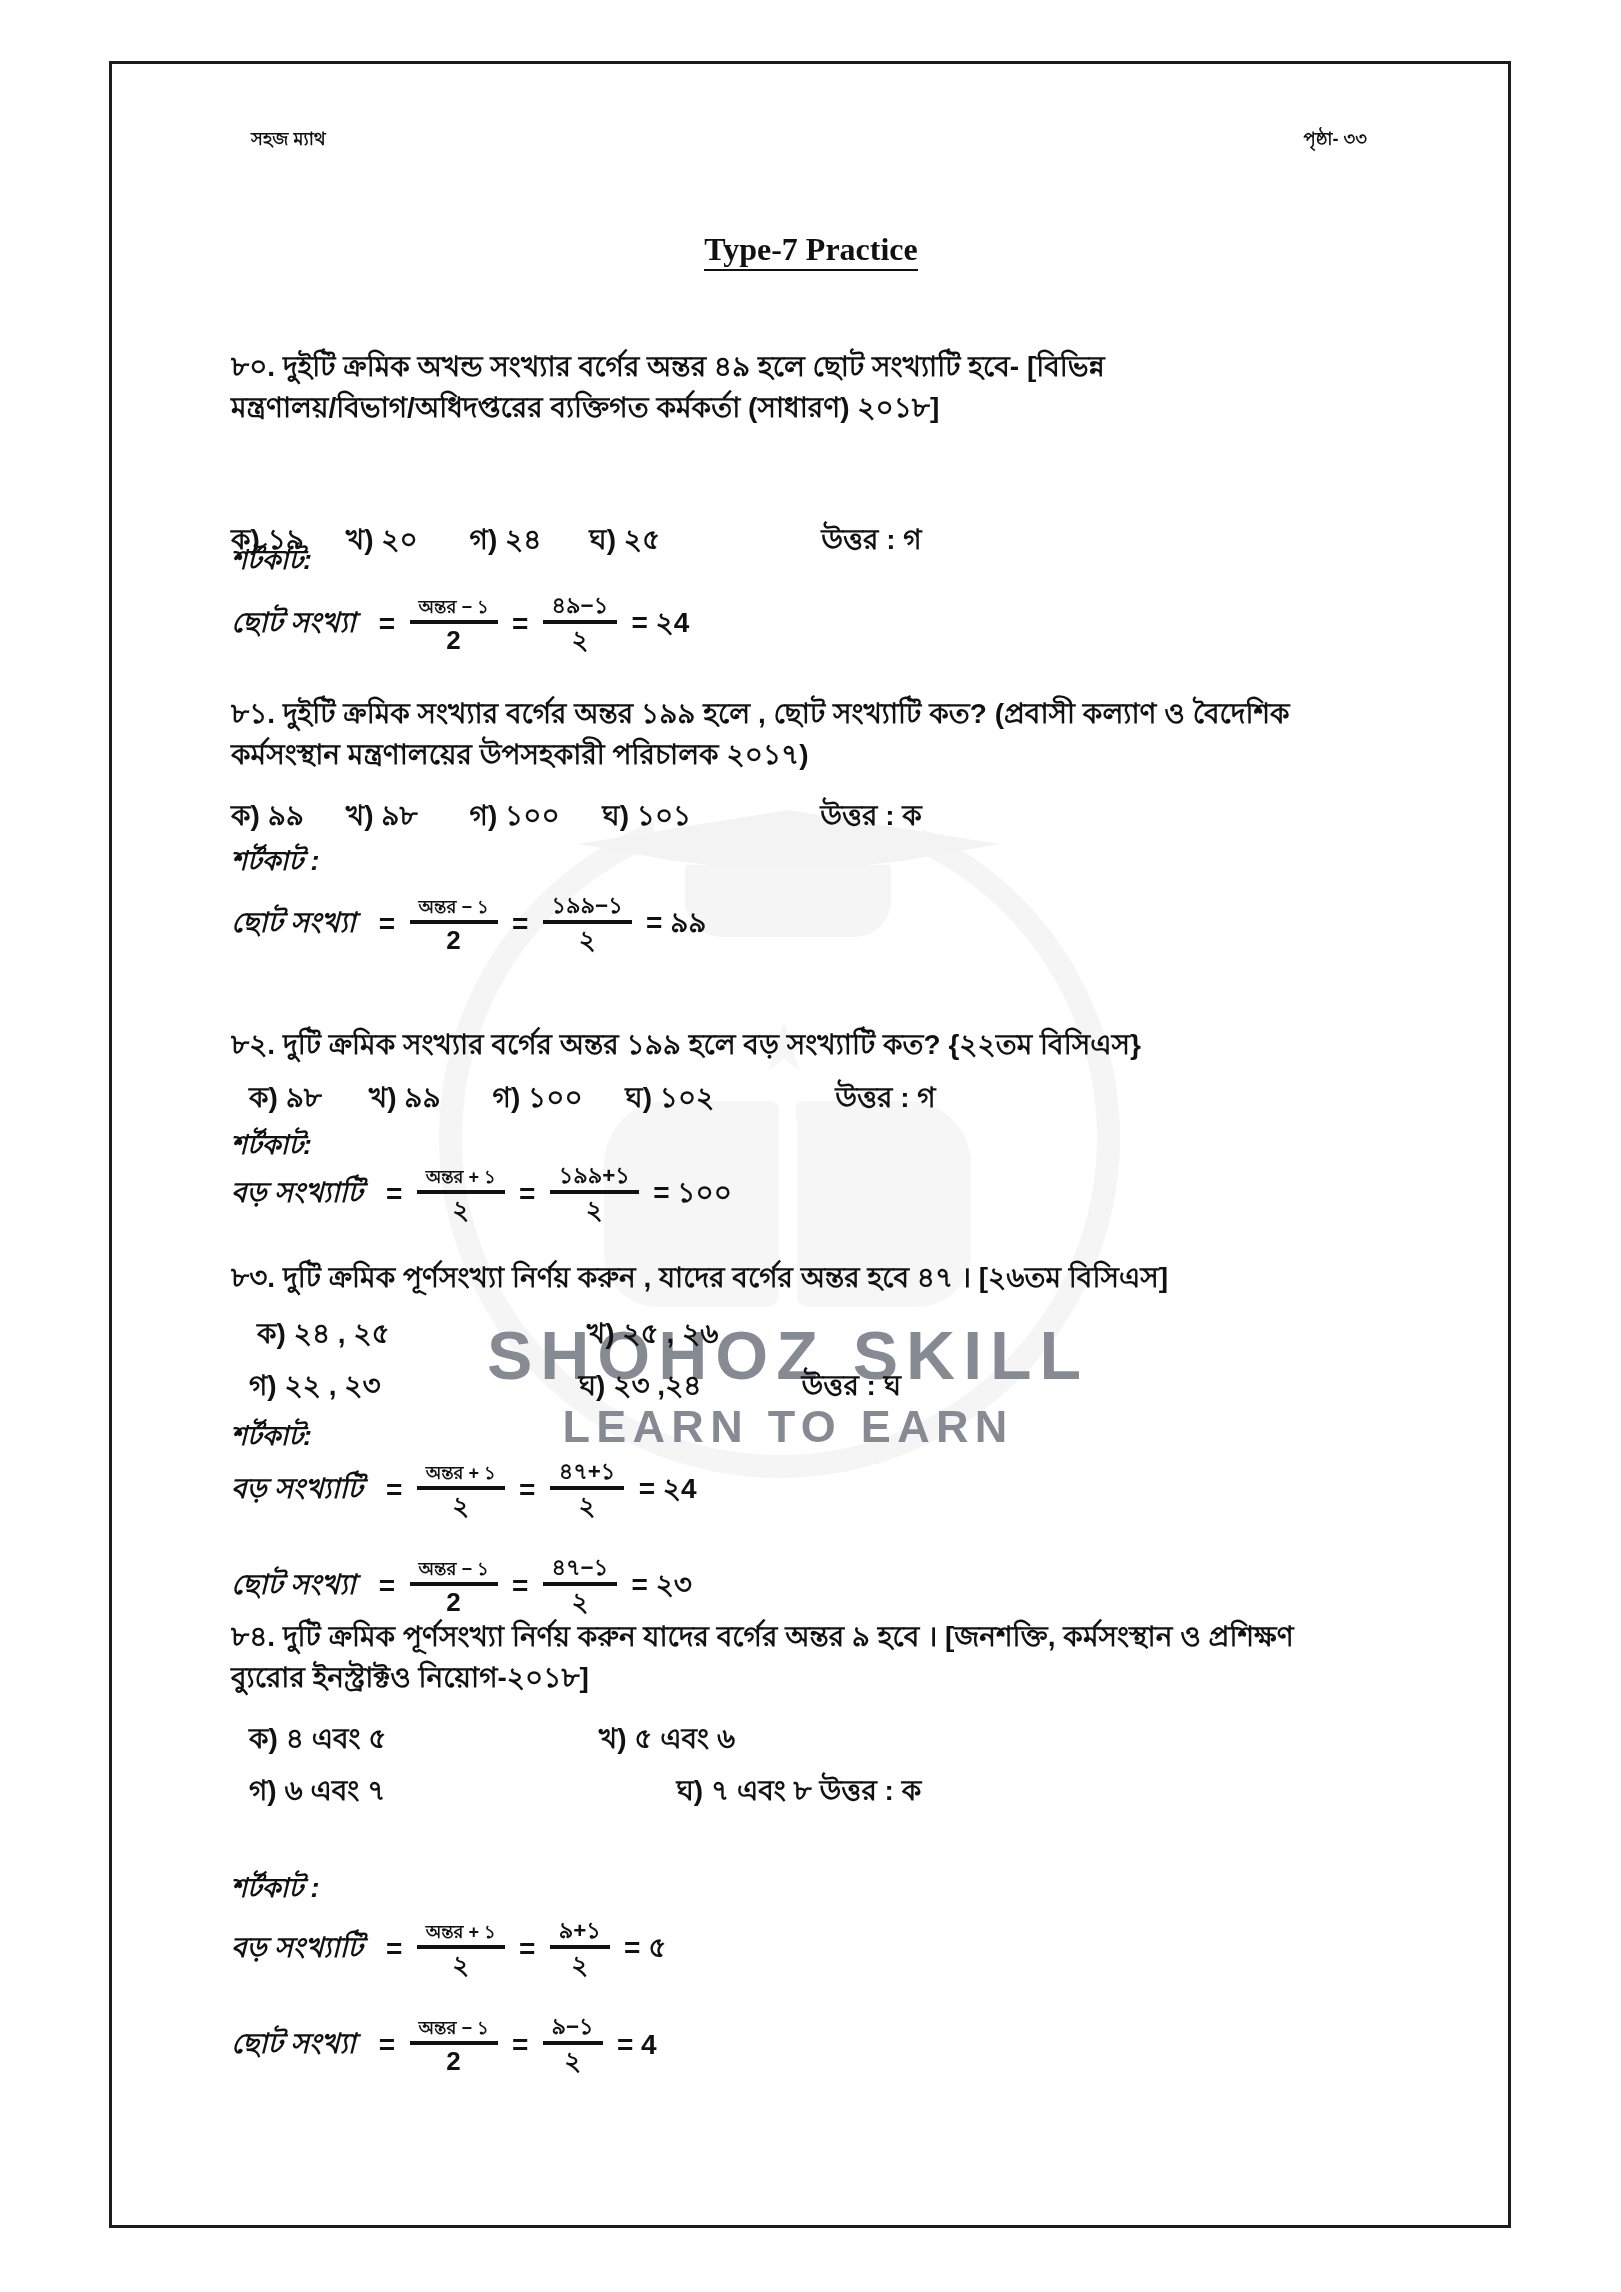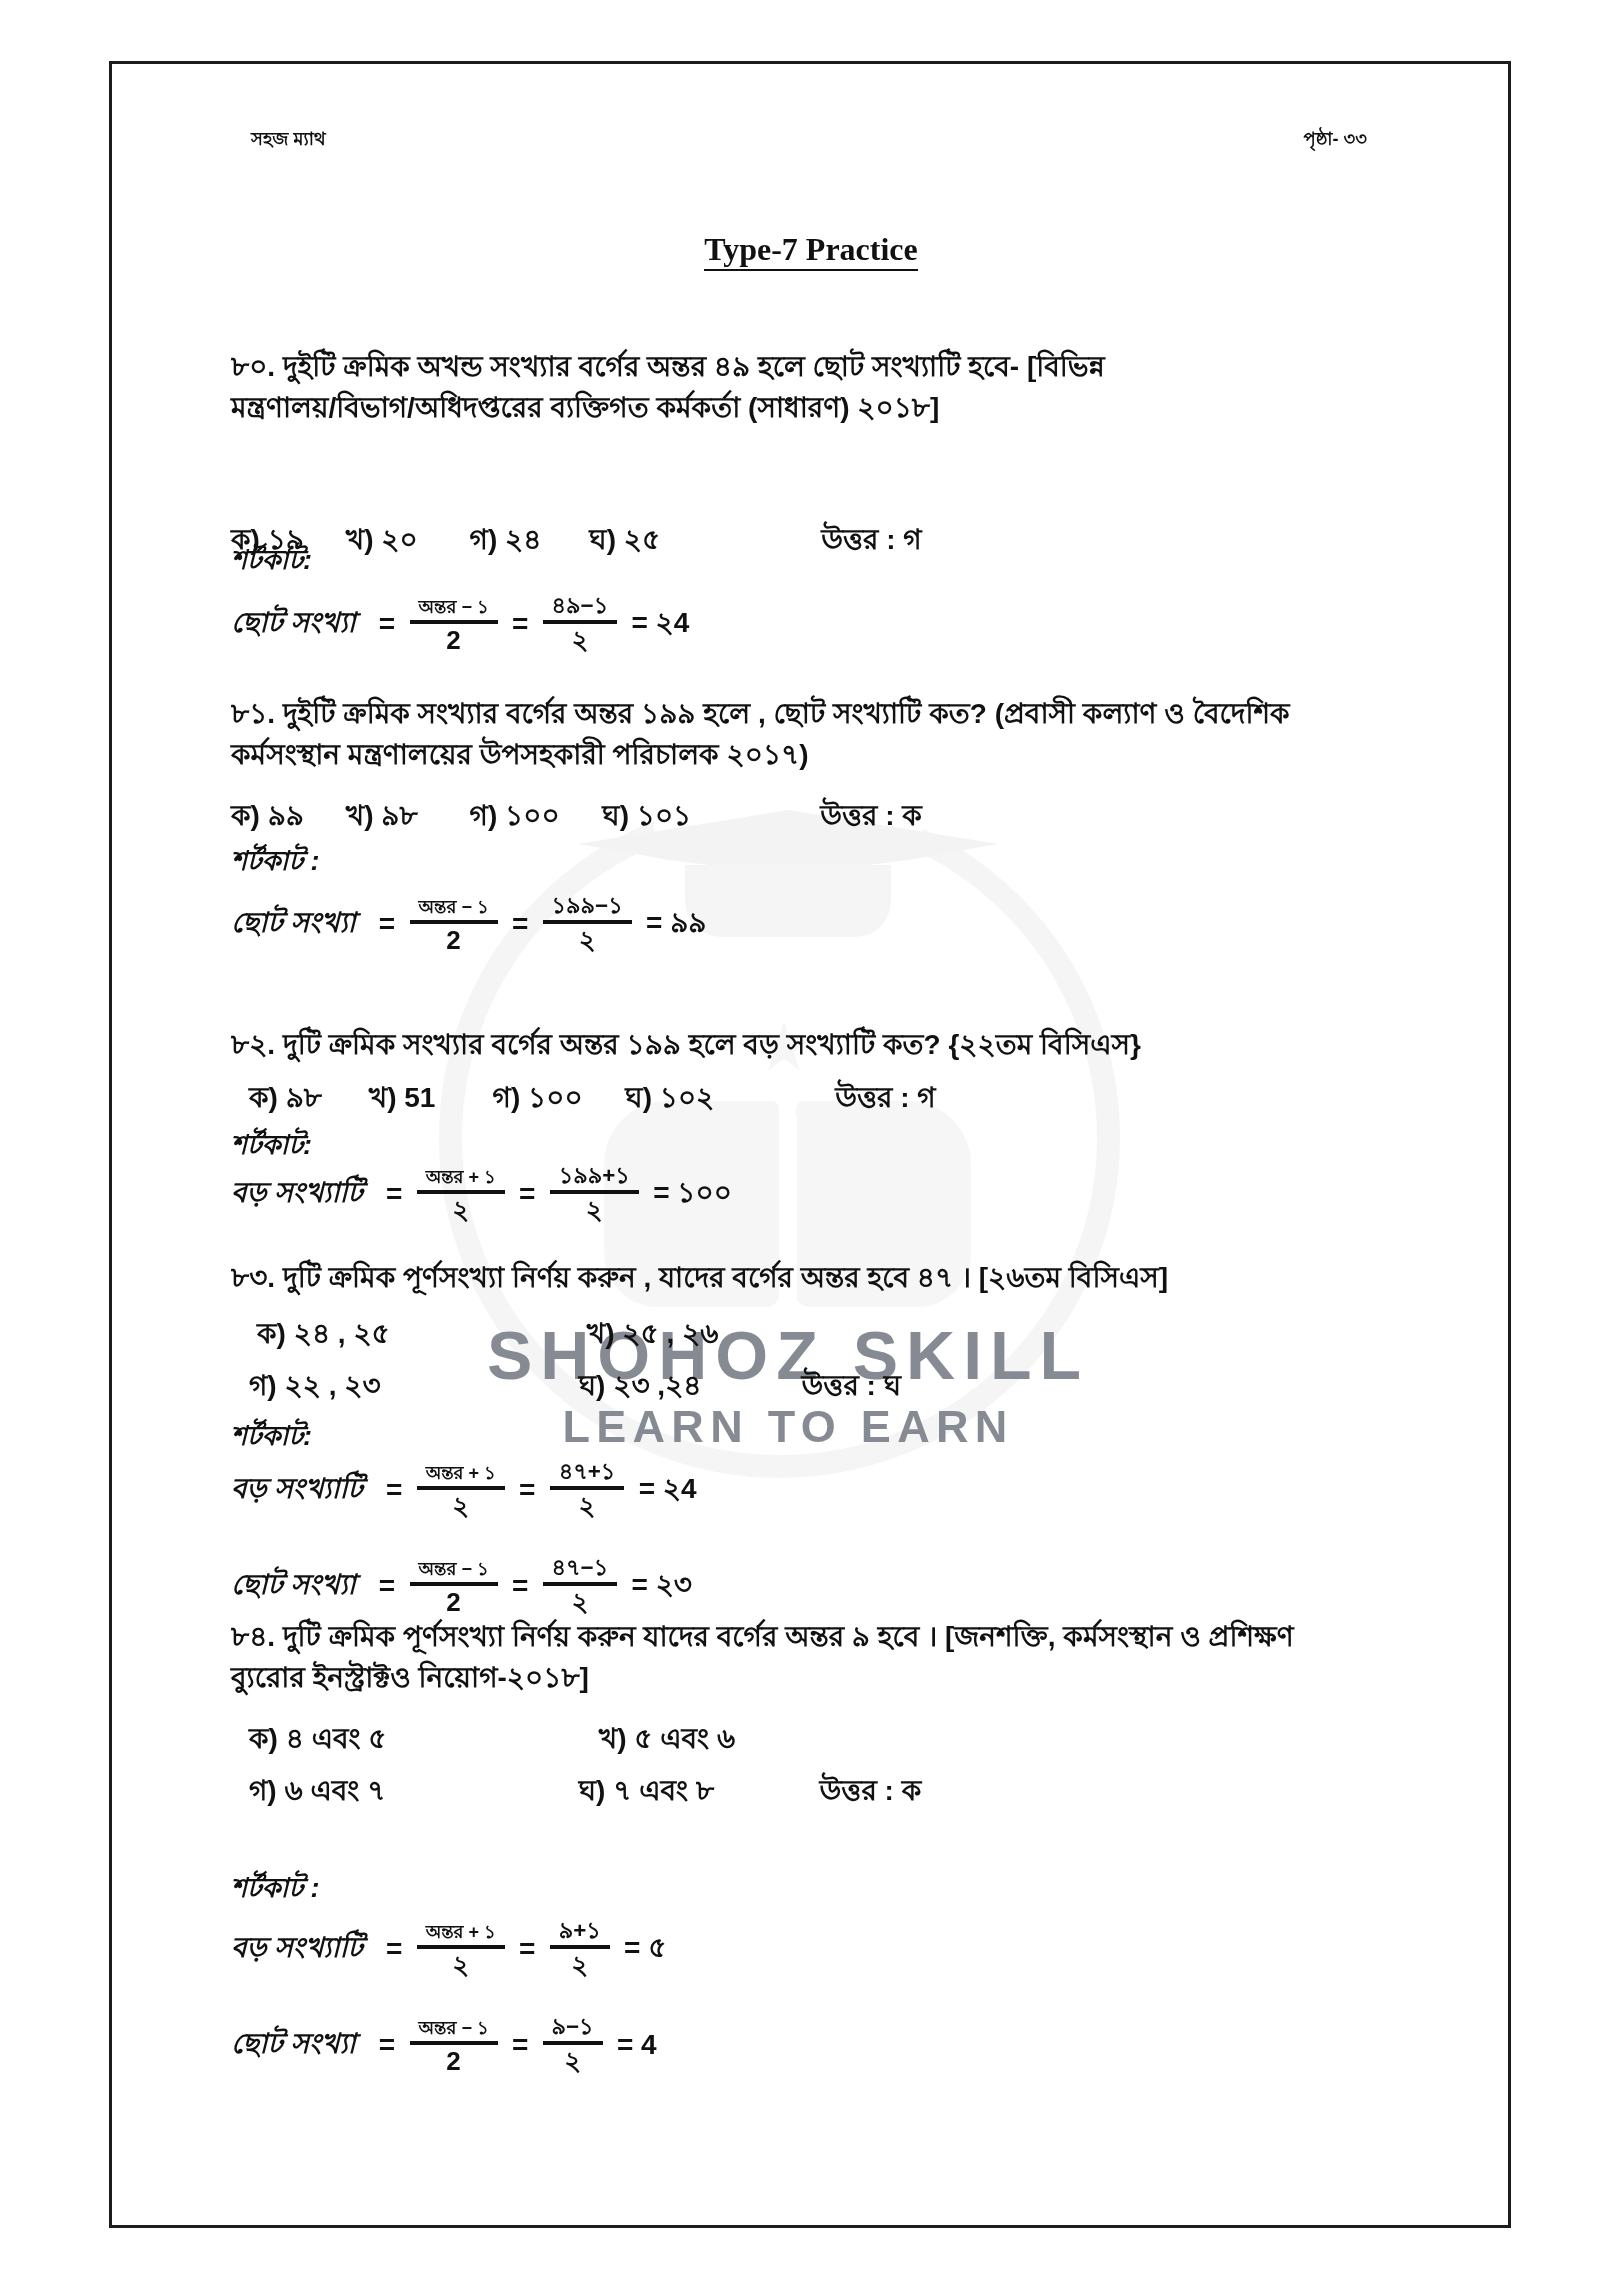--- a/index.html
+++ b/index.html
@@ -314,21 +314,21 @@
         <span class="fres">= ৯৯</span>
       </div>
     </div>
 
     <div class="blk" style="top:1025px;">
       <div class="qline">৮২. দুটি ক্রমিক সংখ্যার বর্গের অন্তর ১৯৯ হলে বড় সংখ্যাটি কত? {২২তম বিসিএস}</div>
     </div>
     <div class="blk" style="top:1076px; left:249px;">
       <div class="opts">
         <span class="o" style="width:112px;">ক) ৯৮</span>
-        <span class="o" style="width:116px;">খ) 51</span>
+        <span class="o" style="width:116px;">খ) ৯৯</span>
         <span class="o" style="width:125px;">গ) ১০০</span>
         <span class="o" style="width:202px;">ঘ) ১০২</span>
         <span class="o">উত্তর :  গ</span>
       </div>
     </div>
     <div class="blk shortcut" style="top:1124px;">শর্টকাট:</div>
     <div class="blk" style="top:1164px;">
       <div class="frow">
         <span class="flabel">বড়  সংখ্যাটি</span>
         <span class="feq">=</span>
@@ -407,21 +407,21 @@
     </div>
     <div class="blk" style="top:1717px; left:249px;">
       <div class="opts">
         <span class="o" style="width:322px;">ক) ৪ এবং ৫</span>
         <span class="o" style="width:287px;margin-left:20px;">খ) ৫ এবং ৬</span>
       </div>
     </div>
     <div class="blk" style="top:1769px; left:249px;">
       <div class="opts">
         <span class="o" style="width:322px;">গ) ৬ এবং ৭</span>
-        <span class="o" style="width:233px;">ঘ) ৭ এবং ৮</span>
+        <span class="o" style="width:233px;text-align:right;">ঘ) ৭ এবং ৮</span>
         <span class="o">উত্তর :  ক</span>
       </div>
     </div>
     <div class="blk shortcut" style="top:1867px;">শর্টকাট :</div>
     <div class="blk" style="top:1919px;">
       <div class="frow">
         <span class="flabel">বড়  সংখ্যাটি</span>
         <span class="feq">=</span>
         <span class="frac">
           <span class="num"><span class="w">অন্তর + ১</span></span>

